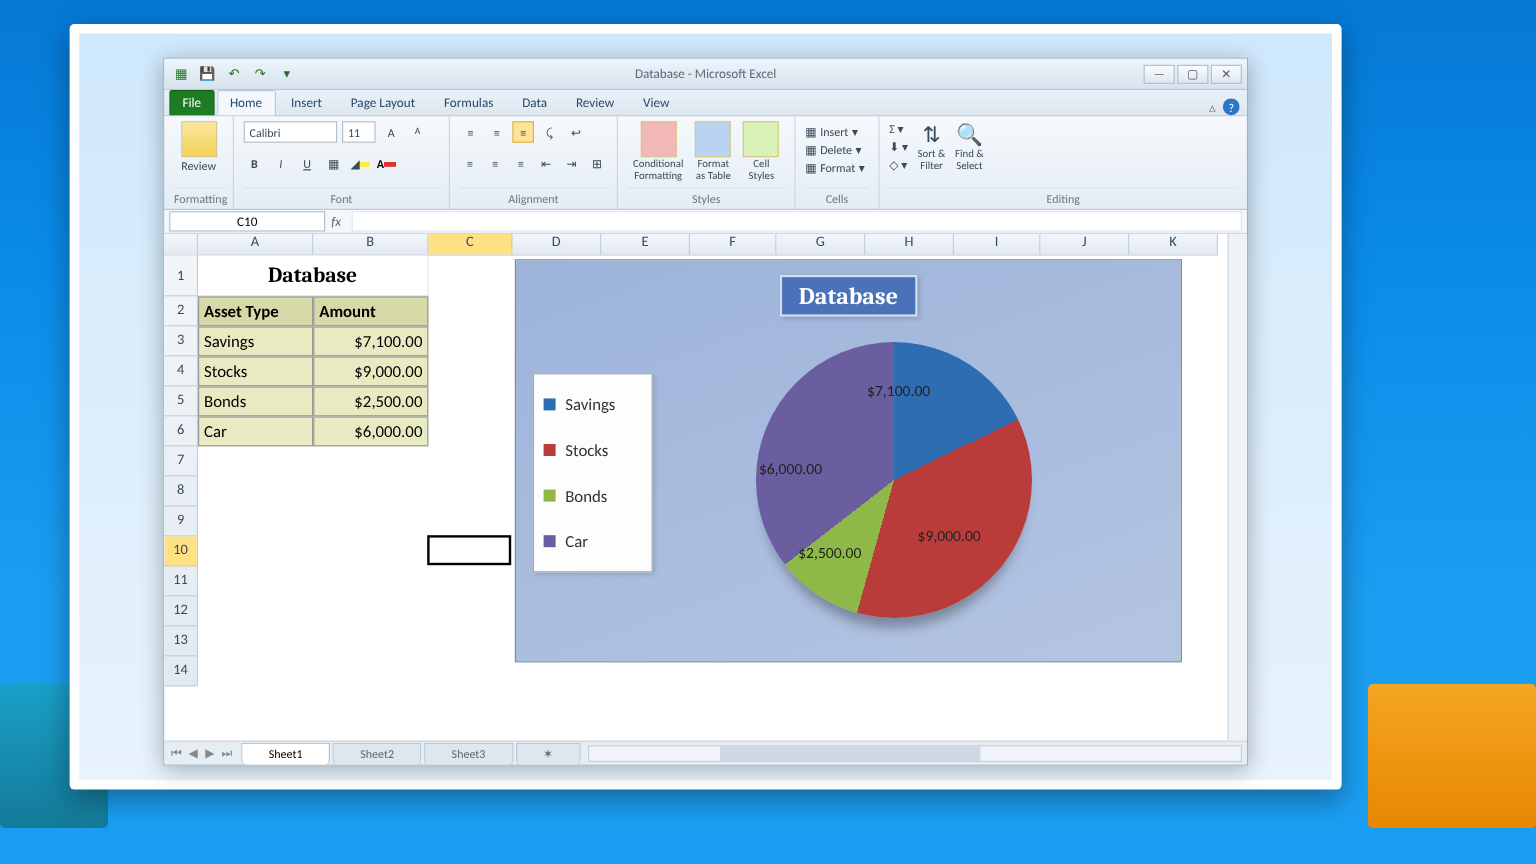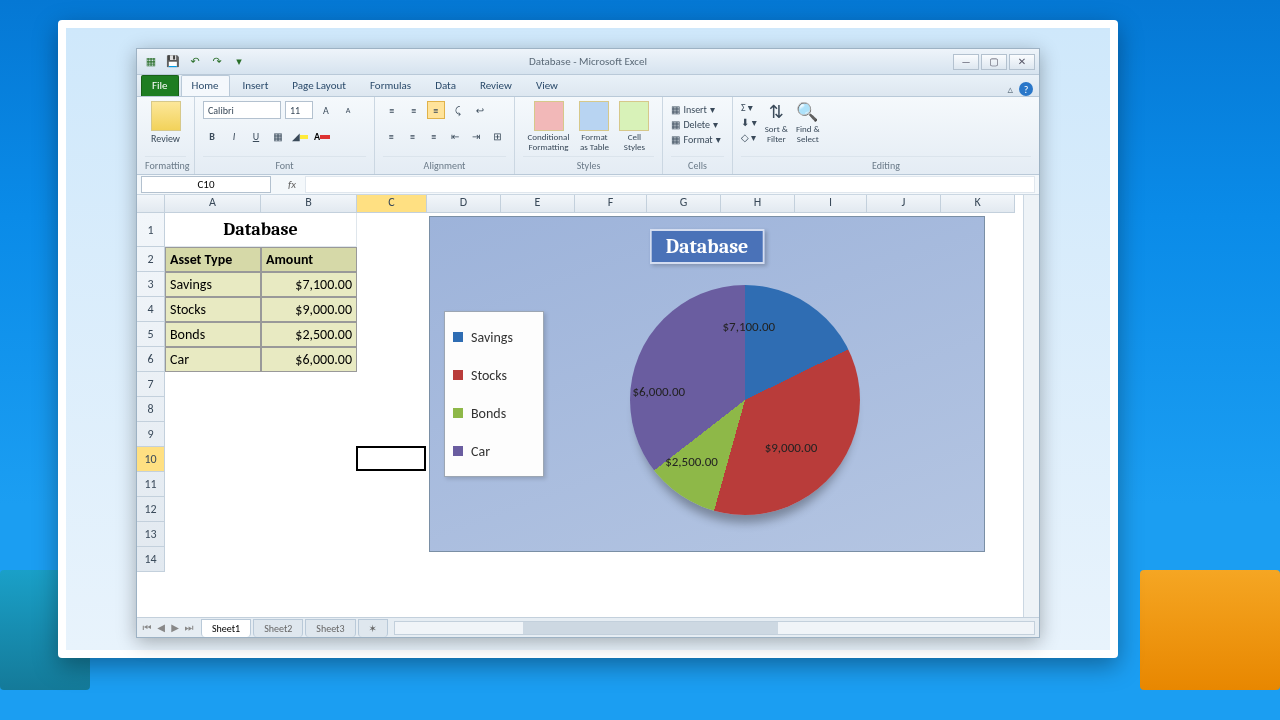--- a/index.html
+++ b/index.html
@@ -120,21 +120,21 @@
   .ministack { display: flex; flex-direction: column; gap: 2px; font-size: 10px; }
   .ministack span { display: flex; align-items: center; gap: 3px; }
 
   .fxbar { height: 20px; background: #f4f8fb;
     border-bottom: 1px solid #cbd7e2;
     display: flex; align-items: center; font-size: 11px; }
   .namebox { width: 130px; border: 1px solid #b3c1cf; background: #fff;
     height: 17px; margin-left: 4px; display: flex; align-items: center;
     justify-content: center; }
   .fx { width: 18px; text-align: center; font-style: italic; color: #666;
-    margin-left: 12px; }
+    margin-left: 0; }
   .fxinput { flex: 1; margin: 0 4px; background: #fff;
     border: 1px solid #e0e7ee; height: 17px; }
 
   
   .gridwrap { flex: 1; position: relative; background: #fff; overflow: hidden; }
   .colhdr { position: absolute; left: 0; top: 0; height: 18px;
     display: flex; background: linear-gradient(180deg,#f2f6fa,#e2e9f0);
     border-bottom: 1px solid #c3d0dc; }
   .corner { width: 28px; border-right: 1px solid #c3d0dc;
     background: linear-gradient(180deg,#f2f6fa,#e2e9f0); }
@@ -183,21 +183,21 @@
     border-radius: 50%; left: 200px; top: 68px;
     box-shadow: 0 14px 10px -6px rgba(0,0,0,0.3); }
   .dlabel { position: absolute; font-size: 13px; color: #222; }
 
   
   .tabbar { height: 20px; background: #e6edf3;
     border-top: 1px solid #c3d0dc;
     display: flex; align-items: center; font-size: 10px; padding-left: 4px; }
   .navarr { display: flex; gap: 2px; margin-right: 6px; }
   .navarr span { width: 12px; color: #888; text-align: center; }
-  .stab { padding: 2px 10px; border: 1px solid #b9c9d8;
+  .stab { padding: 2px 22px; border: 1px solid #b9c9d8;
     border-bottom: none; background: #fff;
     border-radius: 0 0 4px 4px; margin-right: 2px; }
   .stab.inactive { background: #dfe7ee; color: #666; }
   .hscroll { flex: 1; margin: 0 4px; height: 14px;
     border: 1px solid #c3d0dc; background: #f0f4f8;
     position: relative; }
   .hscroll .thumb { position: absolute; left: 20%; width: 40%;
     top: 0; bottom: 0; background: #cdd8e2; }
 
   .status { height: 20px; background: linear-gradient(180deg,#e8eff5,#d3dee8);

